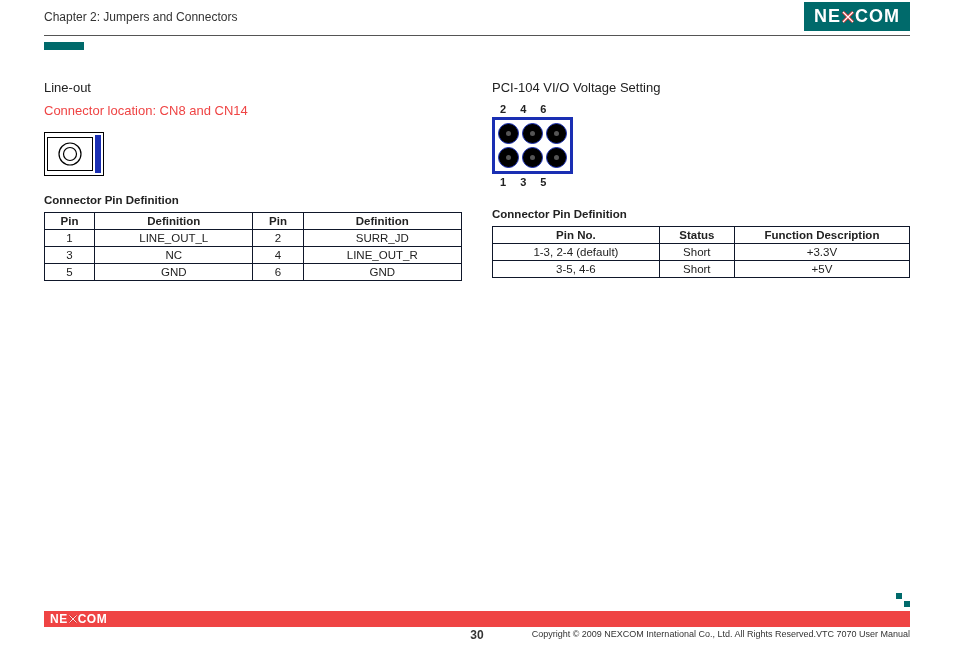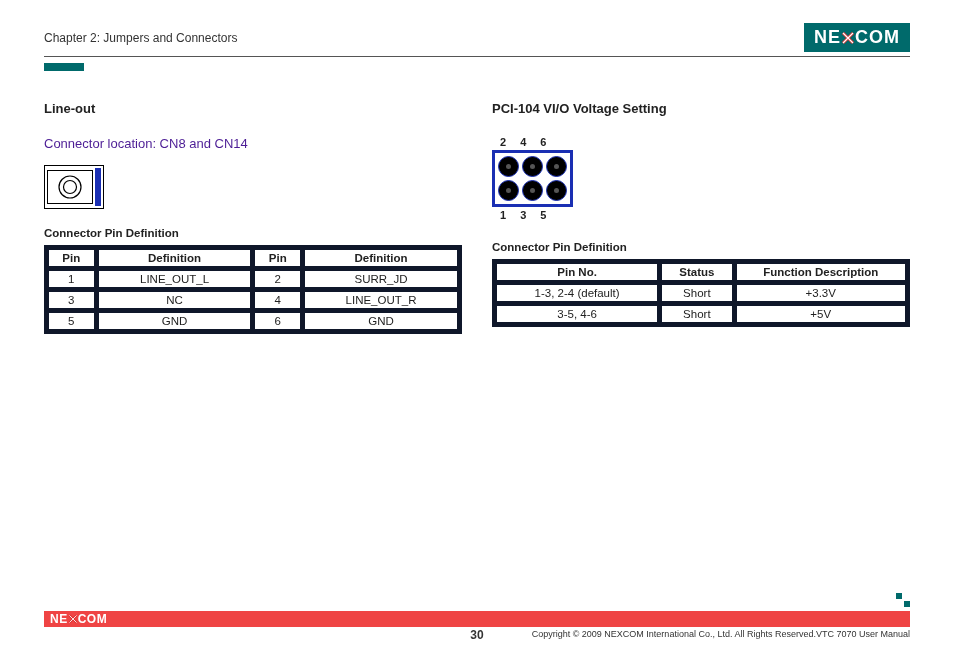--- a/index.html
+++ b/index.html
@@ -1,37 +1,37 @@
 <!DOCTYPE html>
 <html><head>
 <meta charset="utf-8">
 <style>
   * { box-sizing: border-box; margin: 0; padding: 0; }
   html, body { width: 954px; height: 672px; font-family: Arial, Helvetica, sans-serif; background: #fff; color: #222; }
-  .page { position: relative; width: 954px; height: 651px; padding: 23px 44px 12px 44px; }
+  .page { position: relative; width: 954px; height: 651px; padding: 2px 44px 12px 44px; }
 
   .header { display: flex; justify-content: space-between; align-items: center; }
   .chapter-title { font-size: 12px; color: #333; }
   .logo-box { background: #006a6b; color: #fff; padding: 4px 10px; font-weight: bold; font-size: 18px; letter-spacing: 1px; display: flex; align-items: center; }
   .hr-line { border: none; border-top: 1px solid #555; margin-top: 4px; }
   .accent-bar { width: 40px; height: 8px; background: #006a6b; margin-top: 6px; }
 
   .content { display: flex; margin-top: 30px; gap: 30px; }
   .col { flex: 1; }
 
-  .sec-title { font-weight: bold; font-size: 13px; margin-bottom: 20px; }
-  .sec-sub { font-size: 13px; color: #4c1d95; margin-bottom: 14px; }
+  .sec-title { font-weight: normal; font-size: 13px; margin-bottom: 8px; }
+  .sec-sub { font-size: 13px; color: #ef4444; margin-bottom: 14px; }
 
   .jack-diagram { display: inline-flex; align-items: center; border: 1px solid #000; padding: 2px; margin-bottom: 18px; }
   .jack-body { width: 46px; height: 34px; border: 1px solid #000; display: flex; align-items: center; justify-content: center; background: #fff; }
   .jack-side { width: 6px; height: 38px; background: #1a2fb3; margin-left: 2px; }
 
   .tbl-caption { font-weight: bold; font-size: 11.5px; margin-bottom: 6px; }
   table { border-collapse: collapse; width: 100%; font-size: 11.5px; }
-  th, td { border: 5px solid #0f172a; padding: 2px 4px; text-align: center; }
+  th, td { border: 1px solid #0f172a; padding: 2px 4px; text-align: center; }
   th { font-weight: bold; }
 
   .pinheader-wrap { margin-bottom: 20px; }
   .pinheader-labels { display: flex; gap: 14px; font-size: 11px; font-weight: bold; padding-left: 8px; }
   .pinheader { display: inline-block; border: 3px solid #1a2fb3; background: #fff; padding: 3px; margin: 2px 0; }
   .pinrow { display: flex; gap: 3px; }
   .pin { width: 21px; height: 21px; background: #000; border: 1px solid #1a2fb3; border-radius: 50%; display: flex; align-items: center; justify-content: center; }
   .pin::after { content: ""; width: 5px; height: 5px; border-radius: 50%; background: #555; }
 
   .footer { position: absolute; left: 44px; right: 44px; bottom: 12px; }

